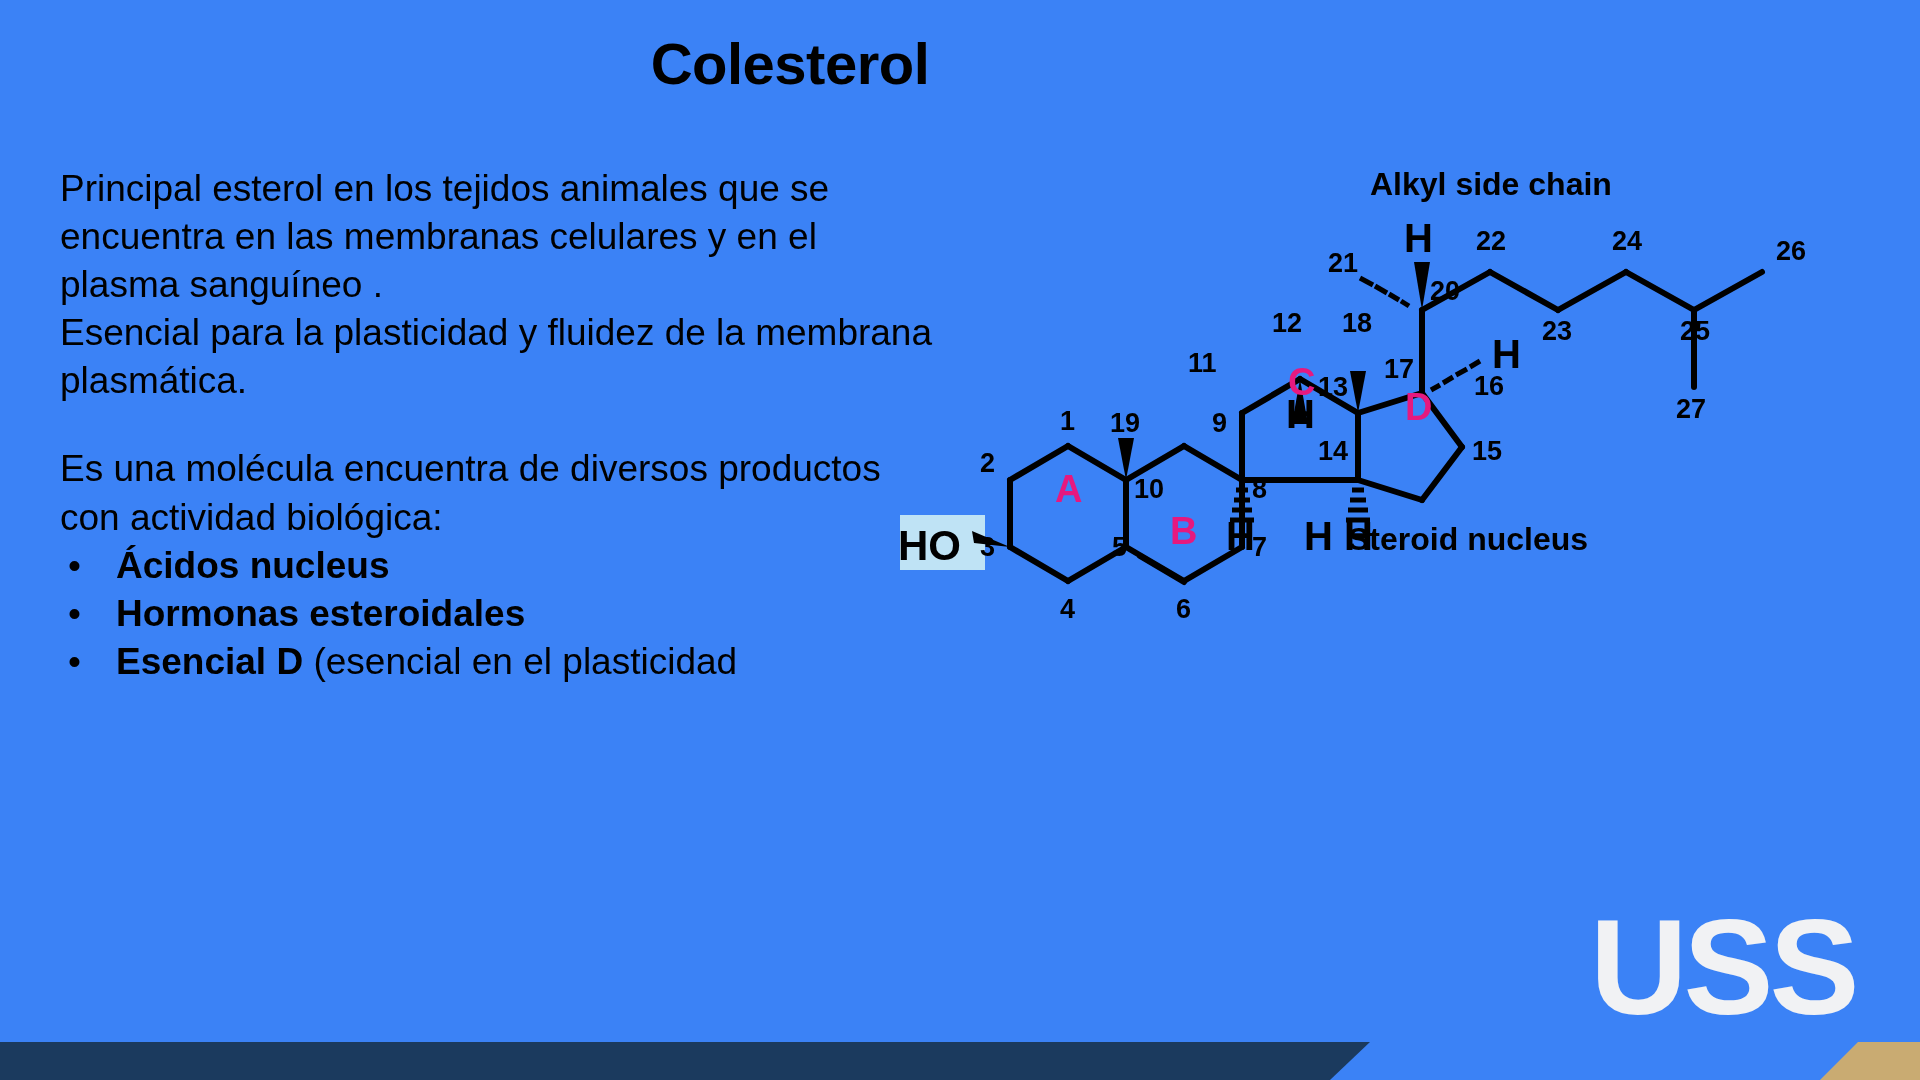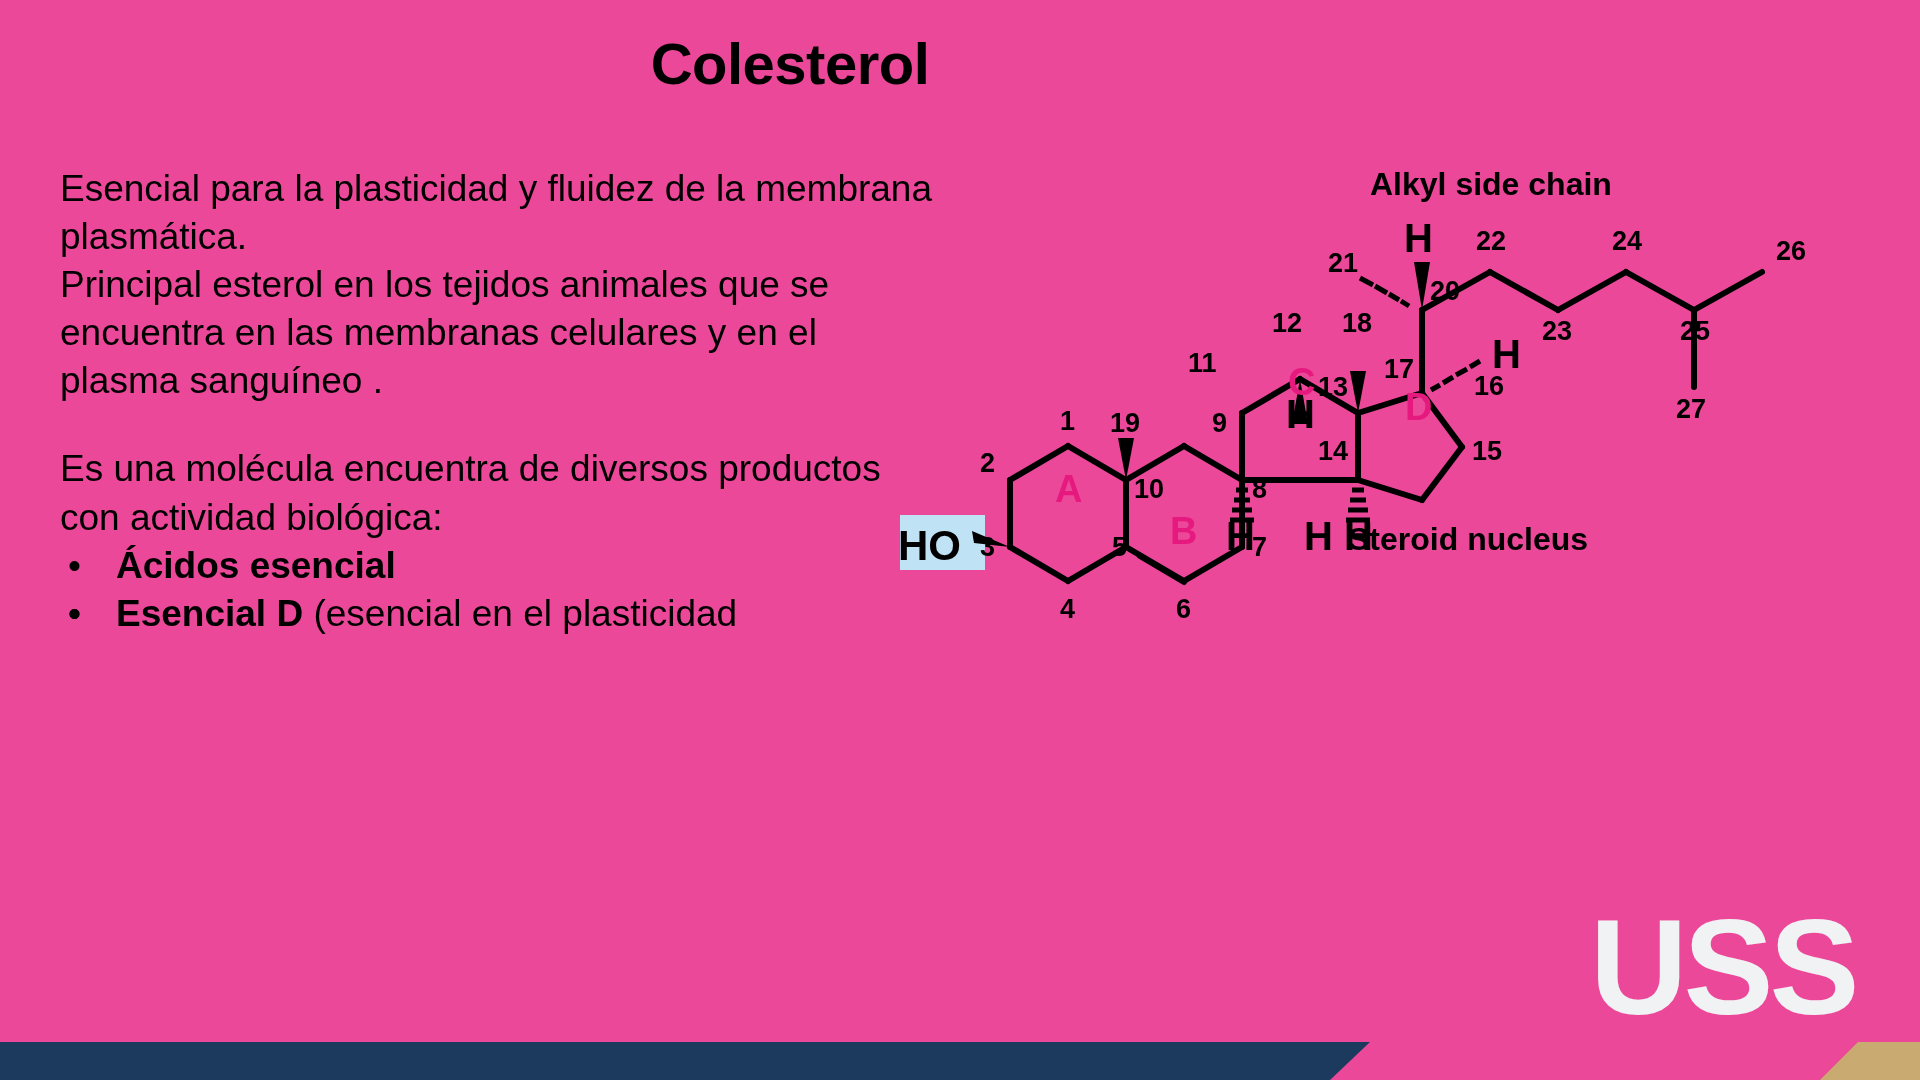--- a/index.html
+++ b/index.html
@@ -3,21 +3,21 @@
 <meta charset="utf-8">
 <style>
   html,body{margin:0;padding:0;}
   body{
     width:1920px;height:1080px;
     background:#ffffff;
     font-family:"Liberation Sans", sans-serif;
     overflow:hidden;
     position:relative;
   }
-  #slide{position:absolute;inset:0;background:#ec4899;}
+  #slide{position:absolute;inset:0;background:#3b82f6;}
 
   
   .title{
     position:absolute;left:470px;top:30px;width:640px;
     text-align:center;
     font-size:58px;font-weight:bold;color:#000;
     letter-spacing:-0.5px;
   }
 
   
@@ -64,33 +64,33 @@
   }
 </style>
 </head>
 <body>
 
 <div id="slide">
 
   <div class="title">Colesterol</div>
 
   <div class="bodytext">
+    <p class="para">Principal esterol en los tejidos animales que se encuentra en las membranas celulares y en el plasma sanguíneo .</p>
     <p class="para">Esencial para la plasticidad y fluidez de la membrana plasmática.</p>
-    <p class="para">Principal esterol en los tejidos animales que se encuentra en las membranas celulares y en el plasma sanguíneo .</p>
     <div class="gap"></div>
     <p class="para">Es una molécula encuentra de diversos productos con actividad biológica:</p>
 
     <ul class="bullets">
       <li>
         <span class="dot">•</span>
-        <span class="b">Ácidos esencial</span><span></span>
+        <span class="b">Ácidos nucleus</span><span></span>
       </li>
       <li>
         <span class="dot">•</span>
-        <span></span>
+        <span class="b">Hormonas esteroidales</span><span></span>
       </li>
       <li>
         <span class="dot">•</span>
         <span class="b">Esencial D</span><span> (esencial en el plasticidad</span>
       </li>
     </ul>
   </div>
 
   <div id="mol">
   <svg width="1010" height="520" viewBox="0 0 1010 520" xmlns="http://www.w3.org/2000/svg">

